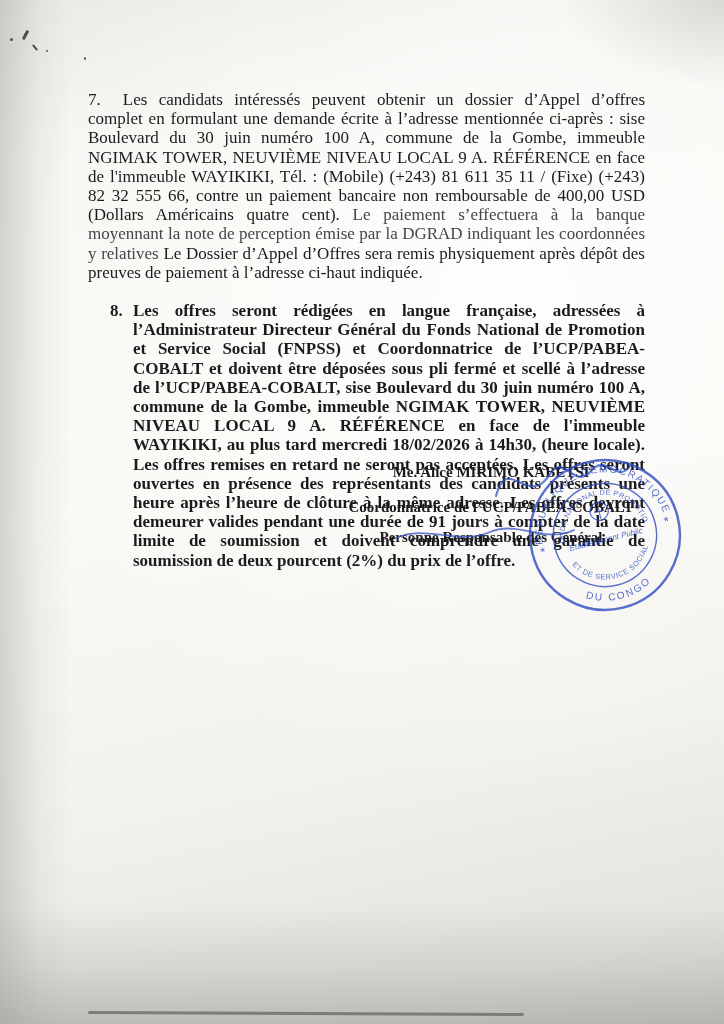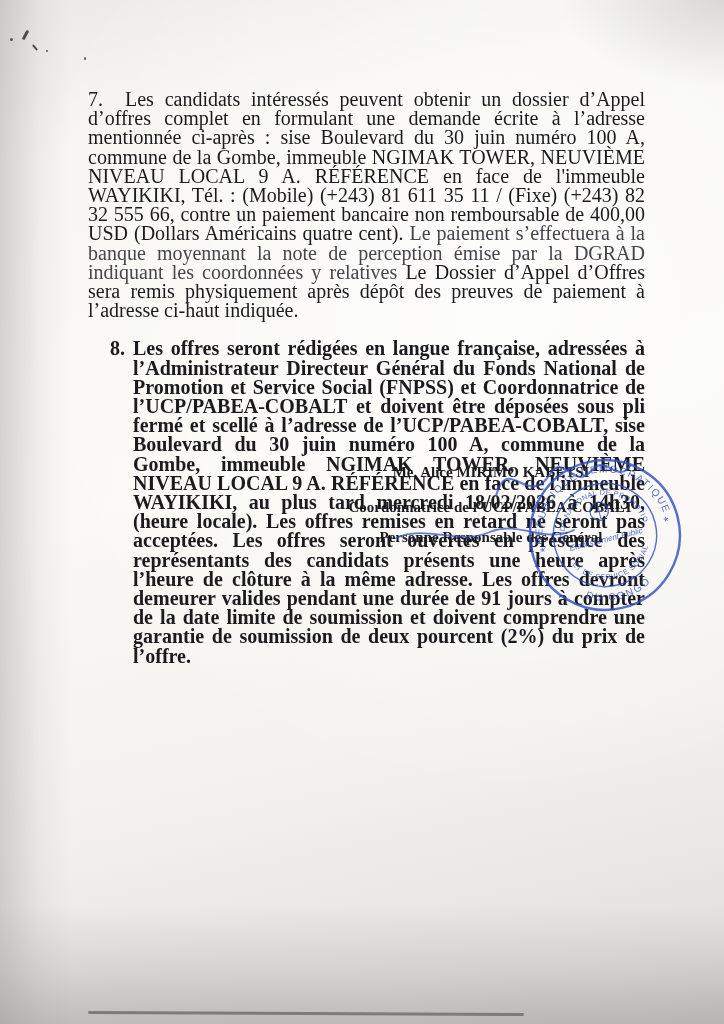--- a/index.html
+++ b/index.html
@@ -41,21 +41,21 @@
   .staple-mark { position: absolute; background: #4c4b49; border-radius: 1px; }
   .staple-a { left: 24px; top: 30px; width: 3px; height: 10px; transform: rotate(28deg); }
   .staple-b { left: 34px; top: 44px; width: 2px; height: 7px; transform: rotate(-40deg); }
   .speck { position: absolute; background: #55544f; border-radius: 50%; }
   .speck-1 { left: 10px; top: 38px; width: 3px; height: 3px; }
   .speck-2 { left: 46px; top: 50px; width: 2px; height: 2px; }
   .speck-3 { left: 84px; top: 57px; width: 2px; height: 3px; }
   
   .content {
     position: absolute; left: 88px; top: 90px; width: 557px;
-    font-size: 20px; line-height: 19.2px;
+    font-size: 17px; line-height: 19.2px;
     text-align: justify;
   }
   .para7 { margin: 0; }
   .para7 .pnum { font-weight: 400; margin-right: 22px; }
   .seg-light { color: #45454c; }
   .para8 { display: flex; margin-top: 19px; padding-left: 22px; }
   .para8 .pnum8 { width: 23px; flex: 0 0 23px; font-weight: 700; }
   .para8 .p8text { flex: 1; text-align: justify; font-weight: bold; }
   .sig-block {
     position: absolute; left: 330px; top: 462px; width: 322px;

